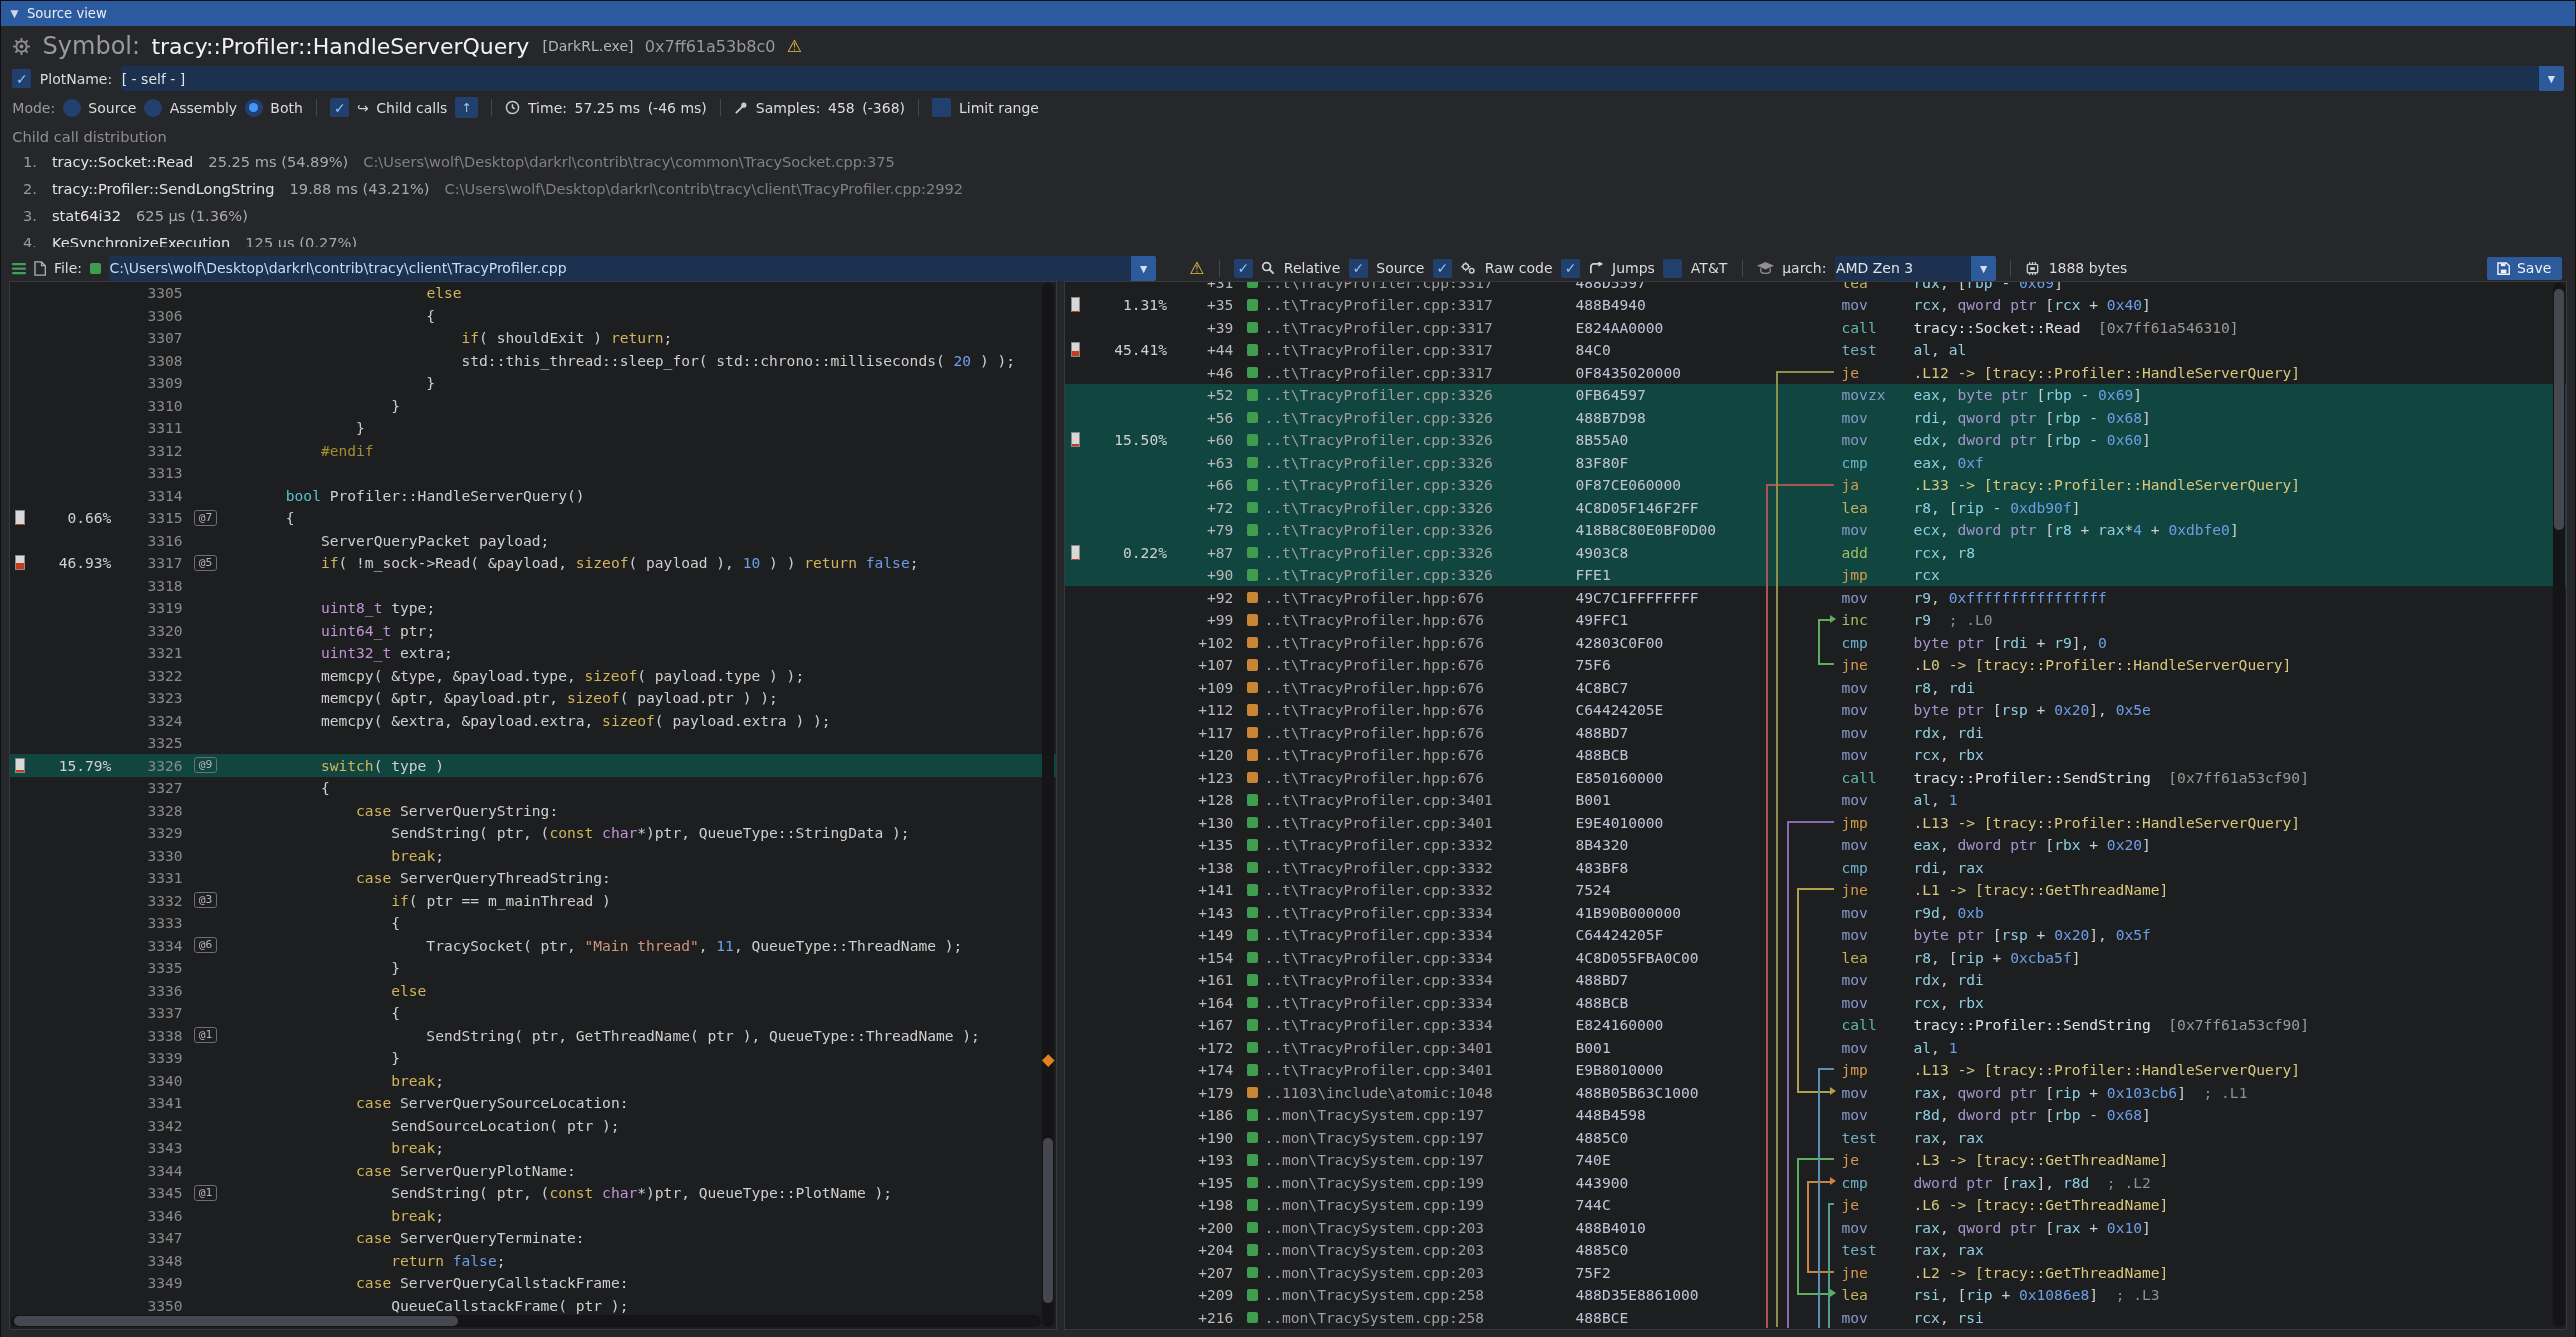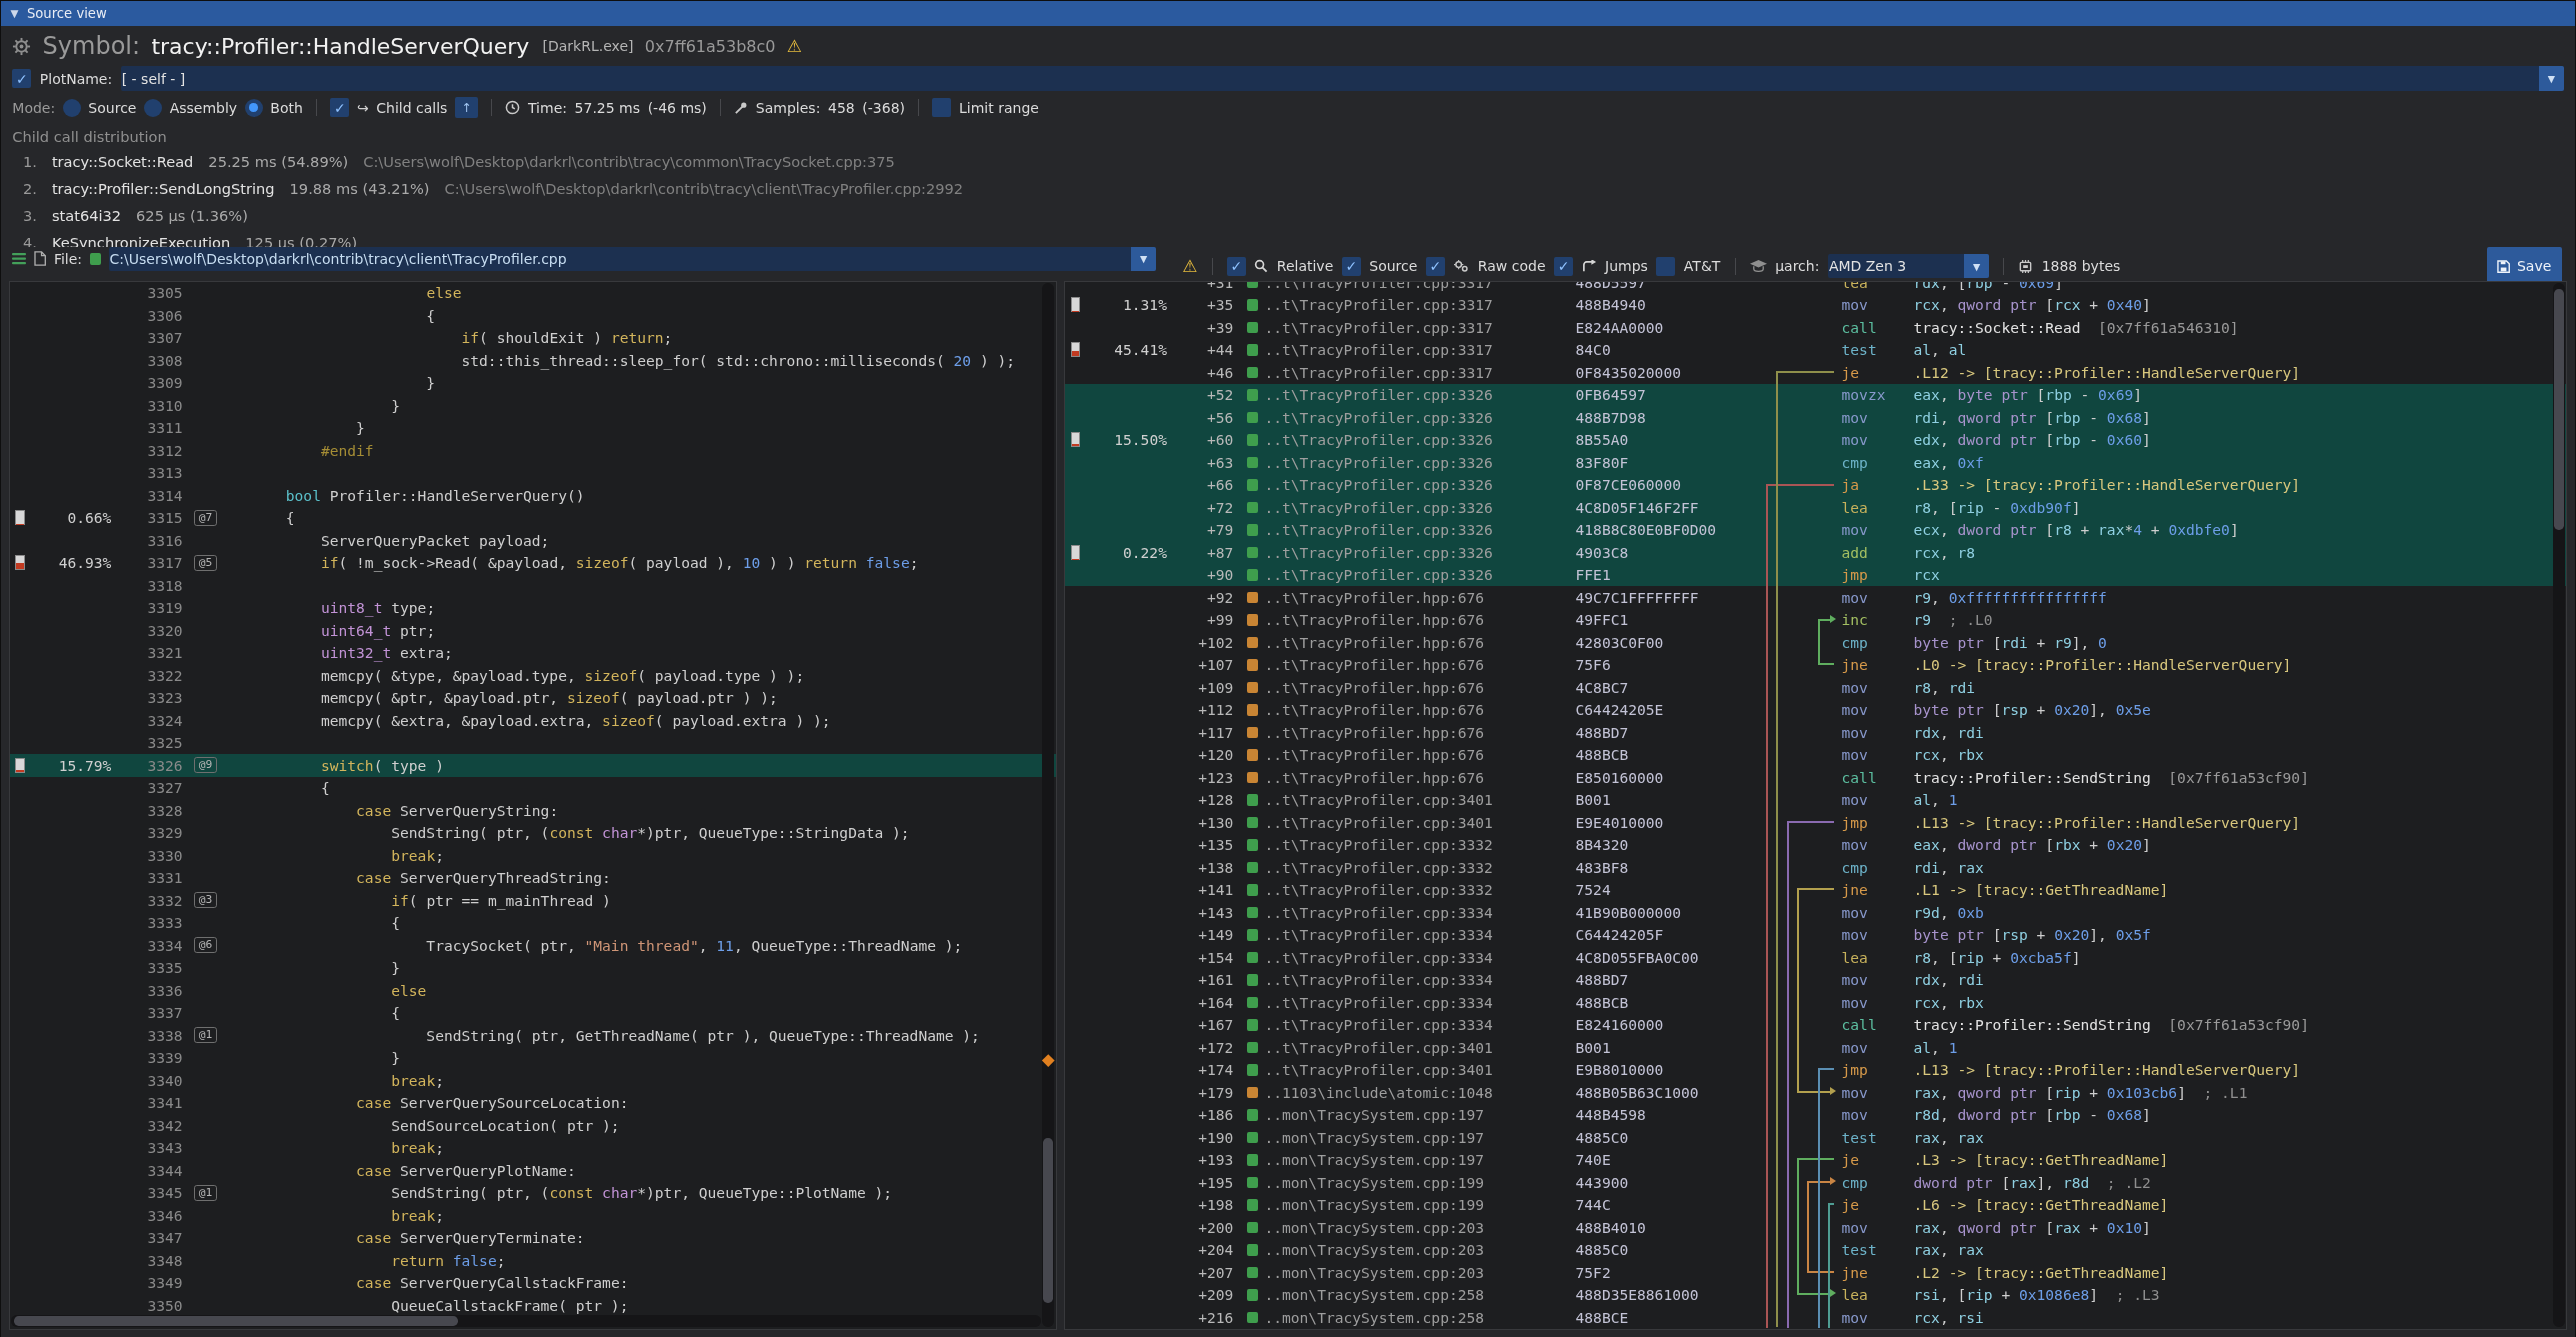--- a/index.html
+++ b/index.html
@@ -27,29 +27,29 @@
 .combo .combo-arrow{width:24.6px;height:24.6px;background:#2d5a9b;color:#cfe0f5;display:flex;align-items:center;justify-content:center;font-size:9.4px;border-radius:0 1.9px 1.9px 0;margin-left:auto;flex:none}
 .fn-combo{flex:1}
 .icon-btn{width:23px;height:21px;background:#21406e;border-radius:1.9px;color:#9fc3ef;display:flex;align-items:center;justify-content:center;font-size:12.3px}
 .child-dist{height:125px;overflow:hidden;padding:3.8px 11.3px 0;font-size:14.6px}
 .cd-header{color:#8f8f8f;line-height:23px}
 .cc-row{display:flex;align-items:center;gap:15px;height:27px}
 .cc-idx{color:#9a9a9a;width:24.6px;text-align:right}
 .cc-name{color:#e3e3e3}
 .cc-stat{color:#aaaaaa}
 .cc-path{color:#818181}
-.split-row{height:34px;display:flex;align-items:flex-start;padding:0 7.6px;gap:17px}
+.split-row{height:34px;display:flex;align-items:flex-end;padding:0 7.6px;gap:24px}
 .file-bar{width:1151px;display:flex;align-items:center;gap:7.6px;font-size:14px;padding:0 3.8px}
 .file-combo{flex:1}
 .file-combo .combo-text{color:#c7ddf1}
 .sq{width:11.3px;height:11.3px;border-radius:1.9px;flex:none}
 .sq.g{background:#3f9e4d}
 .sq.o{background:#c98534}
 .asm-toolbar{flex:1;display:flex;align-items:center;gap:8.5px;font-size:14px;padding:0 5.7px}
-.btn{background:#2d5a9b;border-radius:1.9px;height:39px;display:flex;align-items:center;gap:6.6px;padding:0 10.4px;color:#eef3fa}
+.btn{background:#2d5a9b;border-radius:1.9px;height:23px;display:flex;align-items:center;gap:6.6px;padding:0 10.4px;color:#eef3fa}
 .uarch-combo{width:161px}
 .panes{display:flex;gap:7.6px;padding:0 7.6px;height:1049px}
 .pane{background:#1d1e20;border:0.9px solid #38393c;position:relative;overflow:hidden}
 .left-pane{width:1048px}
 .right-pane{flex:1}
 .code{font-family:"DejaVu Sans Mono",monospace;font-size:14.6px;white-space:pre}
 .src-row,.asm-row{display:flex;align-items:center;height:22.5px;padding-left:5.7px}
 .src-row.hl,.asm-row.hl{background:#10463f}
 .barbox{width:9.4px;height:15px;border:0.9px solid #8a8a8a;background:#d8d8d8;position:relative;margin-right:5.7px;visibility:hidden;flex:none}
 .barbox.show{visibility:visible}

